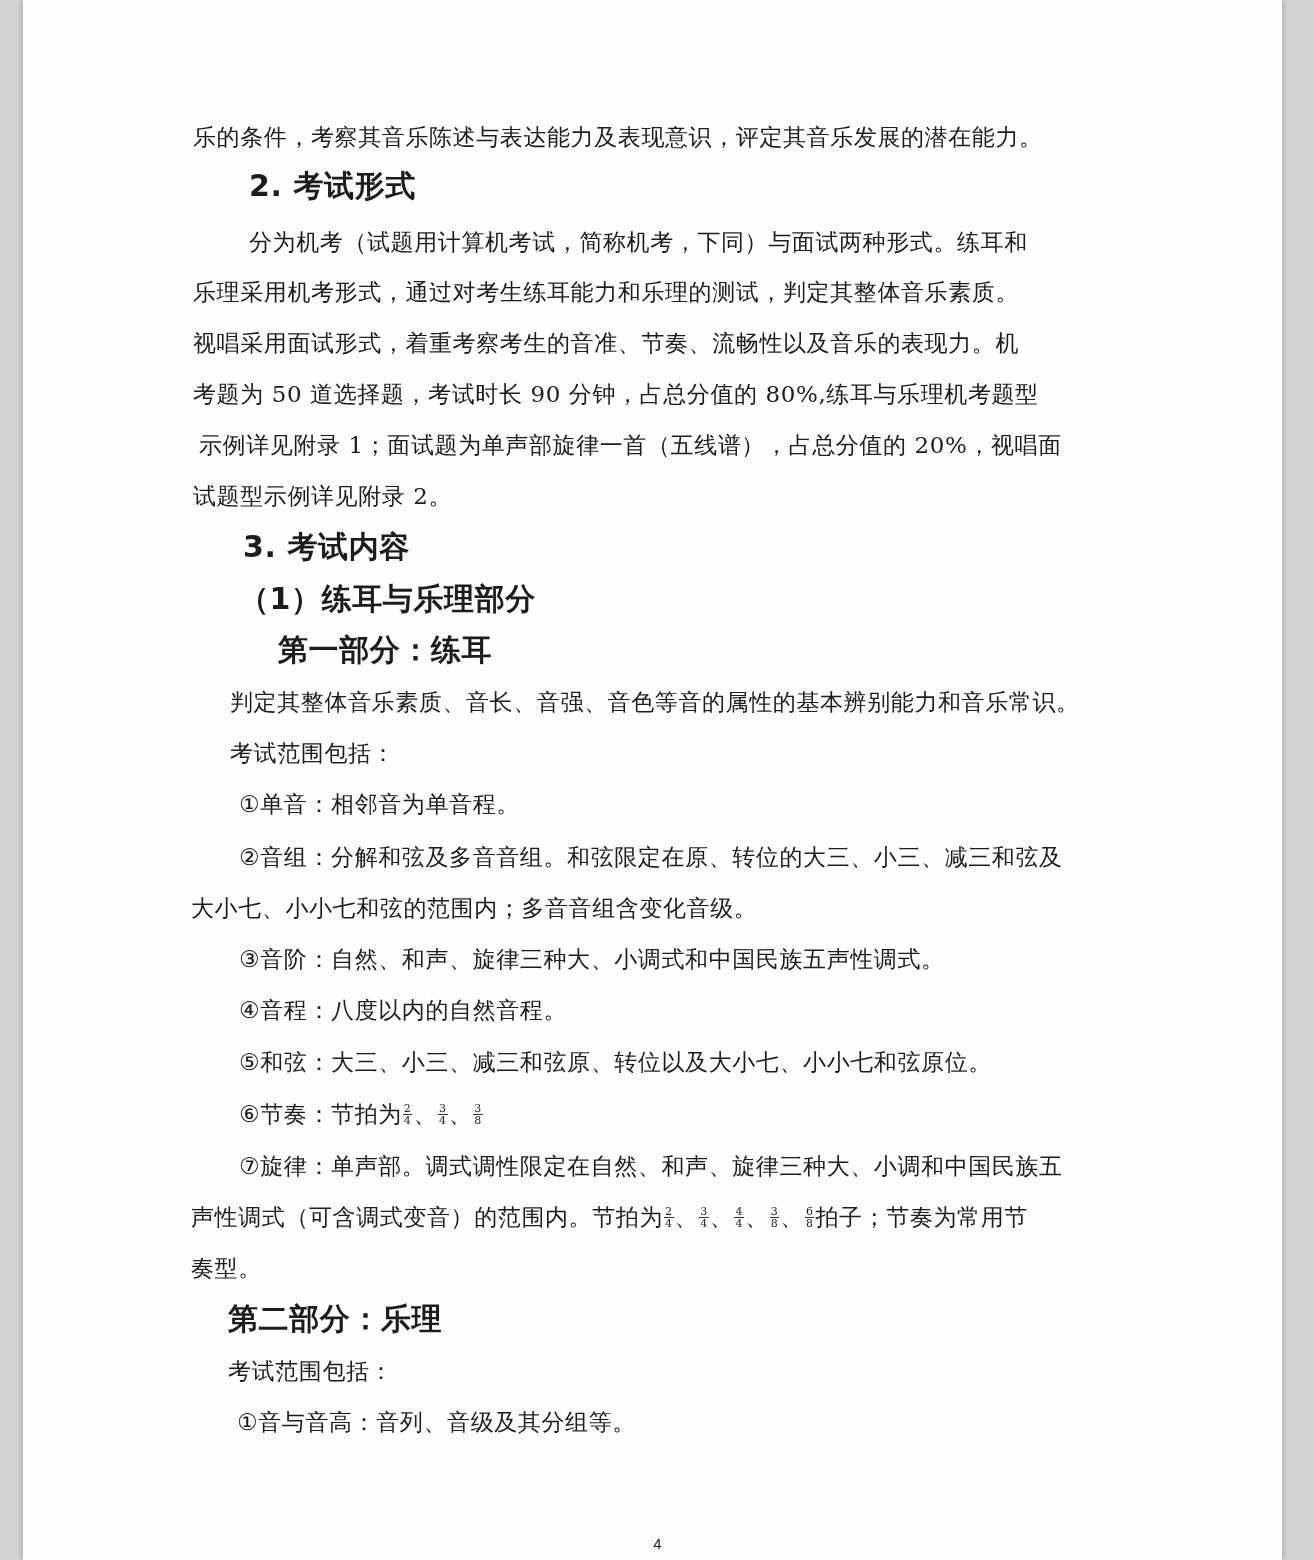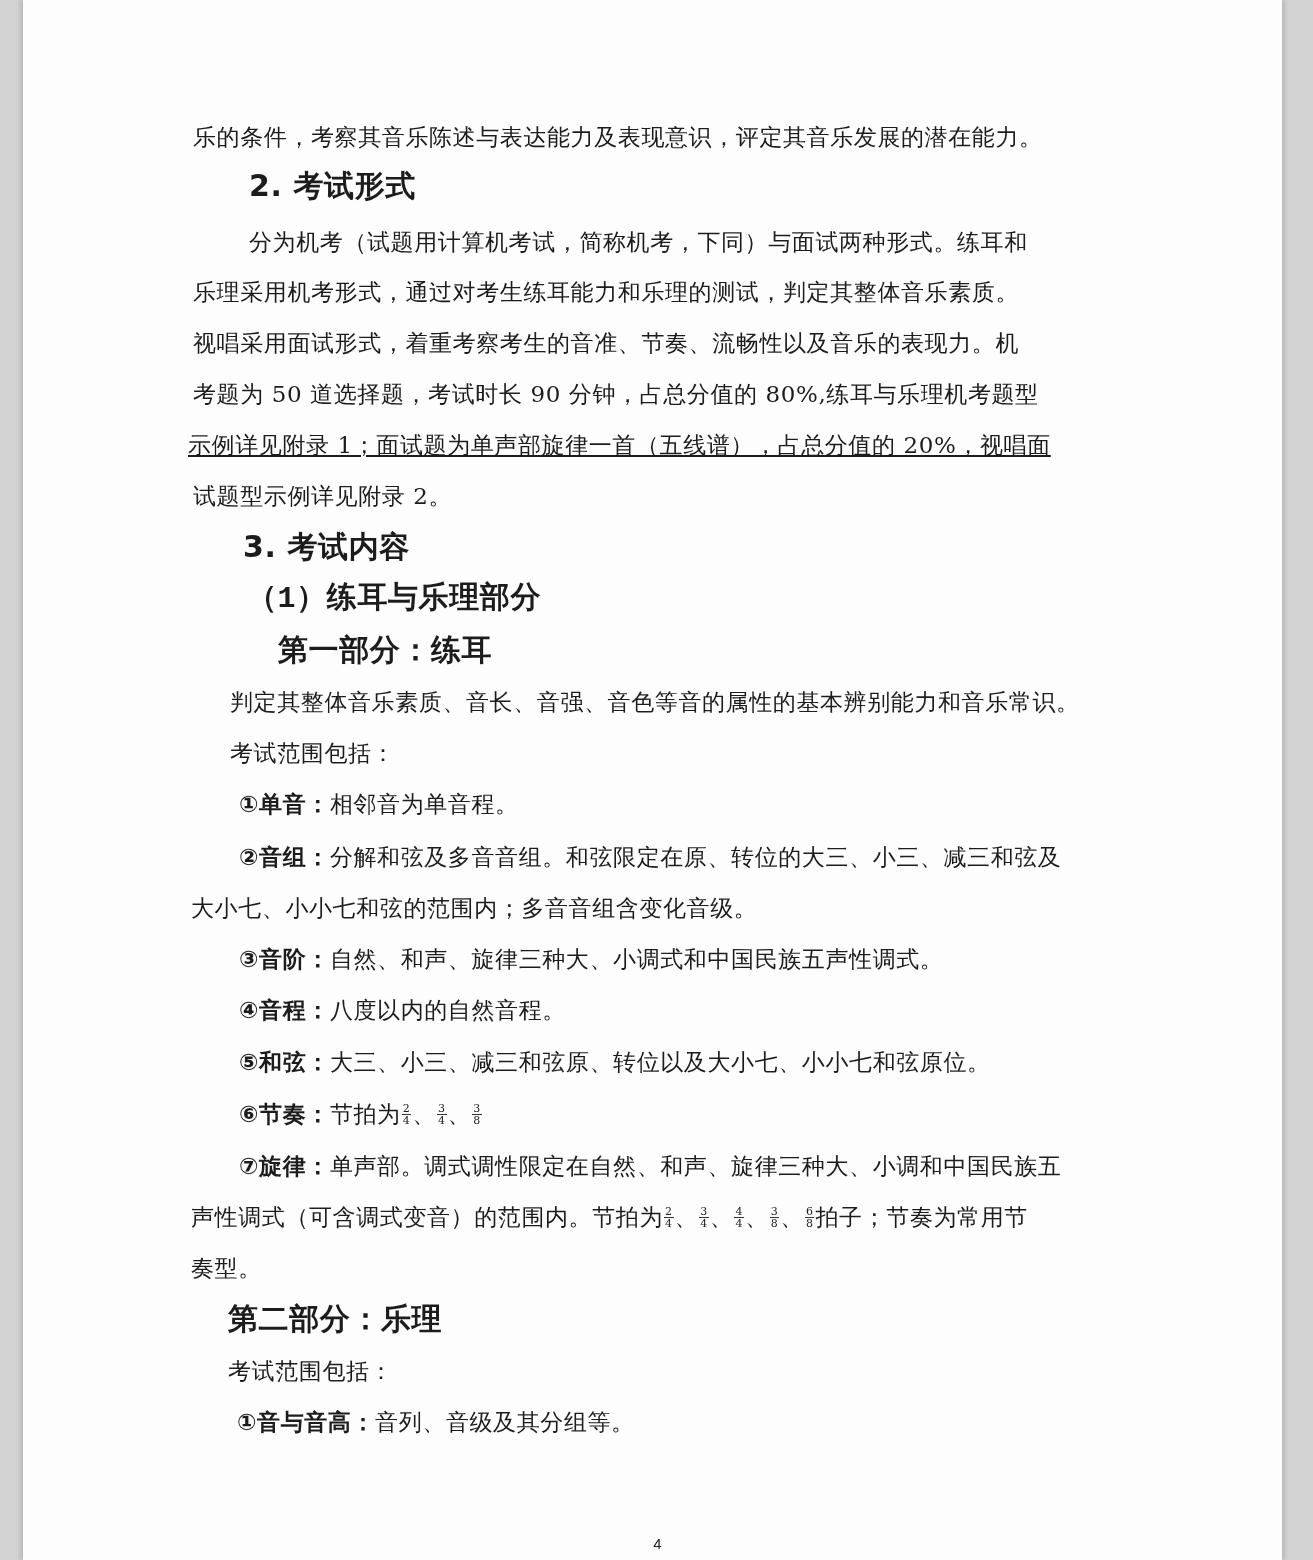--- a/index.html
+++ b/index.html
@@ -26,21 +26,21 @@
     }
     .line {
       position: absolute;
       white-space: nowrap;
       font-size: 23px;
       line-height: 30px;
       letter-spacing: 0.6px;
     }
     .bold, .lbl {
       font-family: "DejaVu Sans", "Liberation Sans", sans-serif;
-      font-weight: bold;
+      font-weight: normal;
     }
     .heading {
       font-family: "DejaVu Sans", "Liberation Sans", sans-serif;
       font-weight: bold;
       font-size: 30px;
     }
     .frac {
       display: inline-flex;
       flex-direction: column;
       align-items: center;
@@ -69,25 +69,25 @@
 <div class="page">
 
   <div class="line" style="left:170px; top:122px;">乐的条件，考察其音乐陈述与表达能力及表现意识，评定其音乐发展的潜在能力。</div>
 
   <div class="line heading" style="left:226px; top:171px;">2. 考试形式</div>
 
   <div class="line" style="left:226px; top:227px;">分为机考（试题用计算机考试，简称机考，下同）与面试两种形式。练耳和</div>
   <div class="line" style="left:170px; top:277px;">乐理采用机考形式，通过对考生练耳能力和乐理的测试，判定其整体音乐素质。</div>
   <div class="line" style="left:170px; top:328px;">视唱采用面试形式，着重考察考生的音准、节奏、流畅性以及音乐的表现力。机</div>
   <div class="line" style="left:170px; top:379px;">考题为 50 道选择题，考试时长 90 分钟，占总分值的 80%,练耳与乐理机考题型</div>
-  <div class="line" style="left:165px; top:430px;text-decoration:underline;">示例详见附录 1；面试题为单声部旋律一首（五线谱），占总分值的 20%，视唱面</div>
+  <div class="line" style="left:176px; top:430px;">示例详见附录 1；面试题为单声部旋律一首（五线谱），占总分值的 20%，视唱面</div>
   <div class="line" style="left:170px; top:481px;">试题型示例详见附录 2。</div>
 
   <div class="line heading" style="left:220px; top:532px;">3. 考试内容</div>
-  <div class="line heading" style="left:224px; top:584px;font-family:Liberation Mono, monospace;">（1）练耳与乐理部分</div>
+  <div class="line heading" style="left:216px; top:584px;">（1）练耳与乐理部分</div>
 
   <div class="line heading" style="left:207px; top:635px;margin-left:48px;">第一部分：练耳</div>
   <div class="line" style="left:207px; top:687px;">判定其整体音乐素质、音长、音强、音色等音的属性的基本辨别能力和音乐常识。</div>
   <div class="line" style="left:207px; top:738px;">考试范围包括：</div>
 
   <div class="line" style="left:216px; top:789px;">
     <span class="lbl">①单音：</span><span>相邻音为单音程。</span>
   </div>
 
   <div class="line" style="left:216px; top:842px;">

